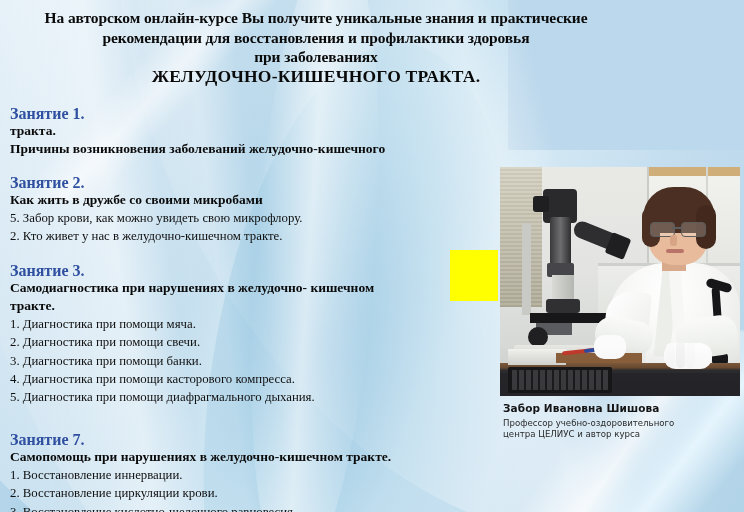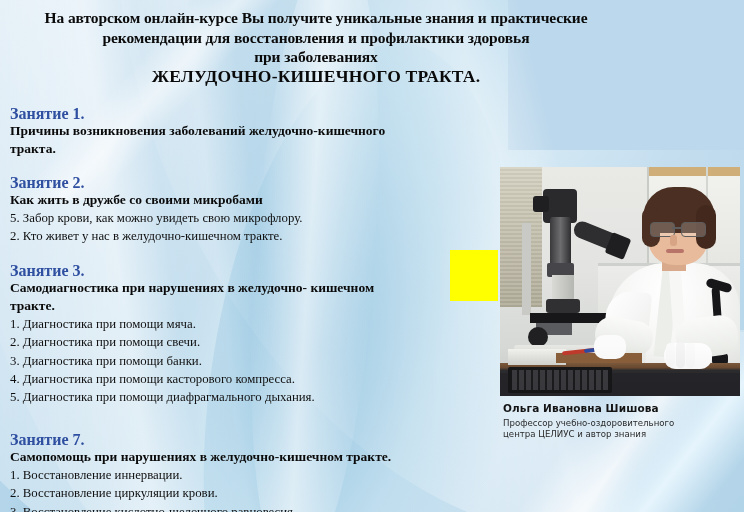--- a/index.html
+++ b/index.html
@@ -232,22 +232,22 @@
     <div class="ln1">На авторском онлайн-курсе Вы получите уникальные знания и практические</div>
     <div class="ln2">рекомендации для восстановления и профилактики здоровья</div>
     <div class="ln3">при заболеваниях</div>
     <div class="ln4">ЖЕЛУДОЧНО-КИШЕЧНОГО ТРАКТА.</div>
   </div>
 
   <div id="content">
 
     <div class="lesson">
       <div class="lesson-num">Занятие 1.</div>
+      <div class="lesson-title">тракта.</div>
       <div class="lesson-title">Причины возникновения заболеваний желудочно-кишечного</div>
-      <div class="lesson-title">тракта.</div>
     </div>
 
     <div class="gap"></div>
 
     <div class="lesson">
       <div class="lesson-num">Занятие 2.</div>
       <div class="lesson-title">Как жить в дружбе со своими микробами</div>
       <div class="lesson-item">5. Забор крови, как можно увидеть свою микрофлору.</div>
       <div class="lesson-item">2. Кто живет у нас в желудочно-кишечном тракте.</div>
     </div>
@@ -335,20 +335,20 @@
     <div class="ph kbkeys"></div>
     <div class="ph gloveL"></div>
     <div class="ph gloveR"></div>
     <div class="ph gfing1"></div>
     <div class="ph gfing2"></div>
     <div class="ph gfing3"></div>
     <div class="ph photoshadow"></div>
   </div>
 
   <div id="caption">
-    <div id="cap-name">Ольга Ивановна Шишова</div>
+    <div id="cap-name">Забор Ивановна Шишова</div>
     <div id="cap-role">
       <div>Профессор учебно-оздоровительного</div>
-      <div>центра ЦЕЛИУС и автор знания</div>
+      <div>центра ЦЕЛИУС и автор курса</div>
     </div>
   </div>
 
 </div>
 
 </body></html>

